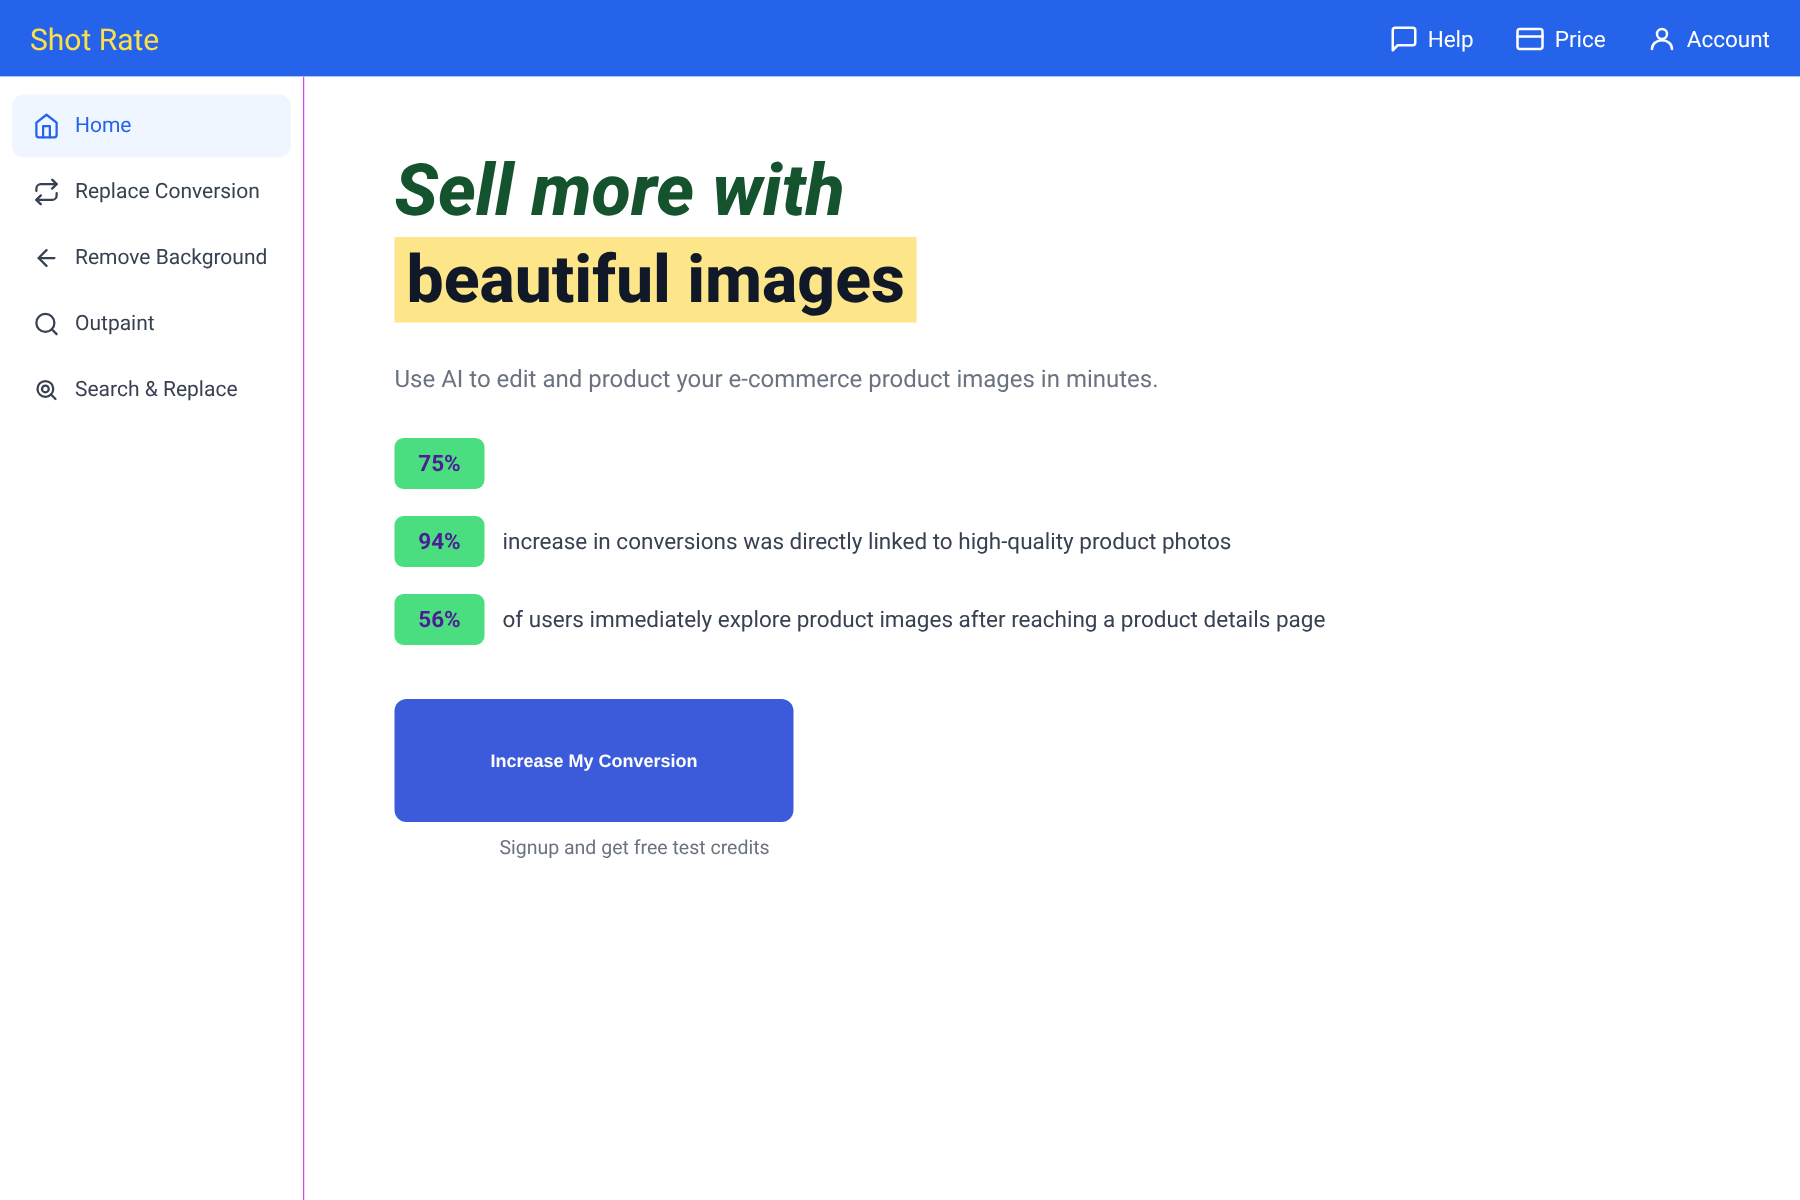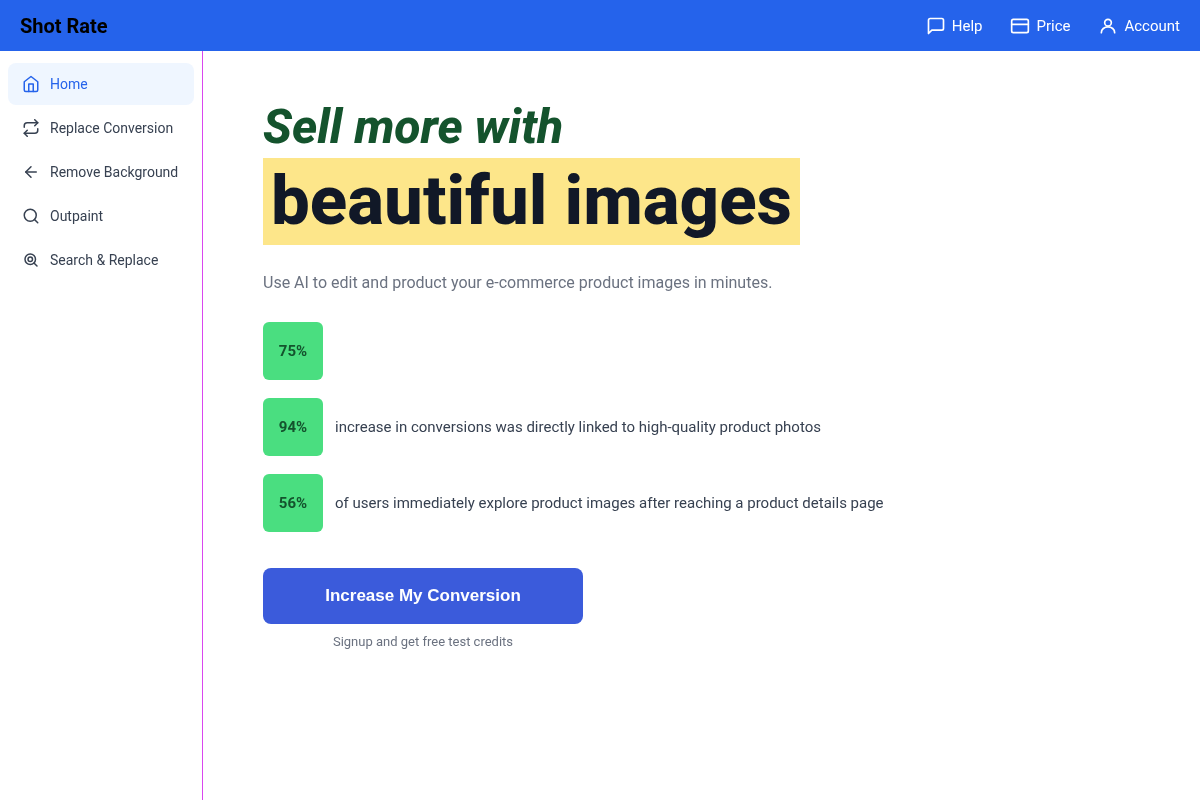--- a/index.html
+++ b/index.html
@@ -21,23 +21,23 @@
     .header {
       background-color: #2563eb;
       height: 51px;
       display: flex;
       align-items: center;
       padding: 0 20px;
       flex-shrink: 0;
     }
 
     .header-logo {
-      color: #000000;
+      color: #fde047;
       font-size: 20px;
-      font-weight: 700;
+      font-weight: 400;
       flex: 1;
     }
 
     .header-nav {
       display: flex;
       align-items: center;
       gap: 28px;
     }
 
     .header-nav-item {
@@ -112,21 +112,21 @@
       font-weight: 800;
       color: #14532d;
       line-height: 1.1;
       font-style: italic;
     }
 
     .hero-title-highlight {
       display: inline-block;
       background-color: #fde68a;
       padding: 2px 8px;
-      font-size: 69px;
+      font-size: 44px;
       font-weight: 800;
       color: #111827;
       line-height: 1.2;
       margin-top: 4px;
       margin-bottom: 20px;
     }
 
     .hero-subtitle {
       font-size: 16px;
       color: #6b7280;
@@ -145,41 +145,41 @@
     .stat-item {
       display: flex;
       align-items: center;
       gap: 12px;
       font-size: 15px;
       color: #374151;
     }
 
     .stat-badge {
       background-color: #4ade80;
-      color: #14532d;
+      color: #4c1d95;
       font-weight: 700;
       font-size: 15px;
-      padding: 20px 10px;
+      padding: 8px 10px;
       border-radius: 6px;
       flex-shrink: 0;
       min-width: 60px;
       text-align: center;
     }
 
     .cta-button {
       display: block;
       background-color: #3b5bdb;
       color: #ffffff;
-      font-size: 17px;
+      font-size: 12px;
       font-weight: 700;
-      padding: 18px 40px;
+      padding: 34px 40px;
       border-radius: 8px;
       border: none;
       cursor: pointer;
-      width: 320px;
+      width: 266px;
       text-align: center;
       margin-bottom: 10px;
     }
 
     .cta-subtext {
       font-size: 13px;
       color: #6b7280;
       text-align: center;
       width: 320px;
     }

